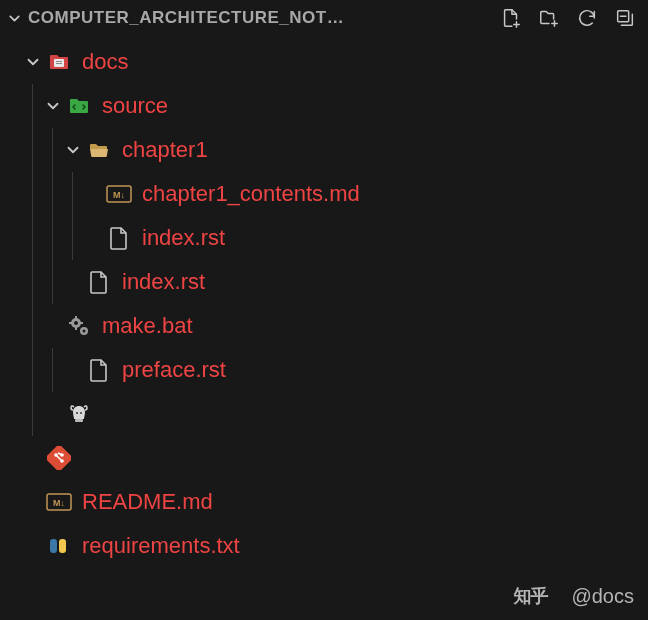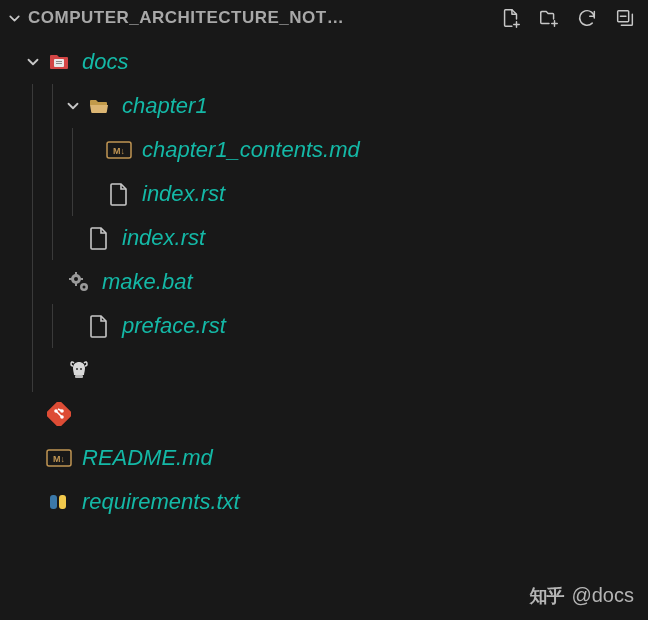--- a/index.html
+++ b/index.html
@@ -97,33 +97,32 @@
   .file-icon {
     width: 26px;
     height: 26px;
     display: flex;
     align-items: center;
     justify-content: center;
     flex-shrink: 0;
     margin-right: 10px;
   }
   .label {
-    color: #14b8a6;
+    color: #ef4444;
     white-space: nowrap;
-    font-style: italic;
   }
   .watermark {
     position: absolute;
     right: 14px;
     bottom: 12px;
     font-size: 20px;
     color: #b5b5b5;
     display: flex;
-    align-items: flex-start;
-    gap: 8px;
+    align-items: center;
+    gap: 24px;
     font-weight: 400;
   }
   .zh-logo {
     font-weight: 700;
     font-size: 18px;
     letter-spacing: -1px;
   }
 </style>
 </head>
 <body>
@@ -182,20 +181,36 @@
       <svg width="24" height="24" viewBox="0 0 24 24">
           <path d="M3 6a1 1 0 011-1h6l2 2h8a1 1 0 011 1v10a1 1 0 01-1 1H4a1 1 0 01-1-1V6z" fill="#d34545"></path>
           <rect x="7" y="9" width="10" height="8" rx="1" fill="#e8e8e8"></rect>
           <rect x="9" y="11" width="6" height="1" fill="#888"></rect>
           <rect x="9" y="13" width="6" height="1" fill="#888"></rect>
         </svg>
     </span>
     <span class="label">docs</span>
   </div>
 
+  <div class="row">
+    <span class="indent-guide"></span>
+    <span class="indent-guide line"></span>
+    <span class="twisty">
+      <svg width="18" height="18" viewBox="0 0 16 16">
+          <path d="M4 6l4 4 4-4" stroke="#c7c7c7" stroke-width="1.6" fill="none" stroke-linecap="round" stroke-linejoin="round"></path>
+        </svg>
+    </span>
+    <span class="file-icon">
+      <svg width="24" height="24" viewBox="0 0 24 24">
+          <path d="M3 6a1 1 0 011-1h6l2 2h8a1 1 0 011 1v10a1 1 0 01-1 1H4a1 1 0 01-1-1V6z" fill="#3aa644"></path>
+          <path d="M8 11l-2 2 2 2M16 11l2 2-2 2" stroke="#0d4f14" stroke-width="1.6" fill="none" stroke-linecap="round" stroke-linejoin="round"></path>
+        </svg>
+    </span>
+    <span class="label">source</span>
+  </div>
 
   <div class="row">
     <span class="indent-guide"></span>
     <span class="indent-guide line"></span>
     <span class="indent-guide line"></span>
     <span class="twisty">
       <svg width="18" height="18" viewBox="0 0 16 16">
           <path d="M4 6l4 4 4-4" stroke="#c7c7c7" stroke-width="1.6" fill="none" stroke-linecap="round" stroke-linejoin="round"></path>
         </svg>
     </span>

